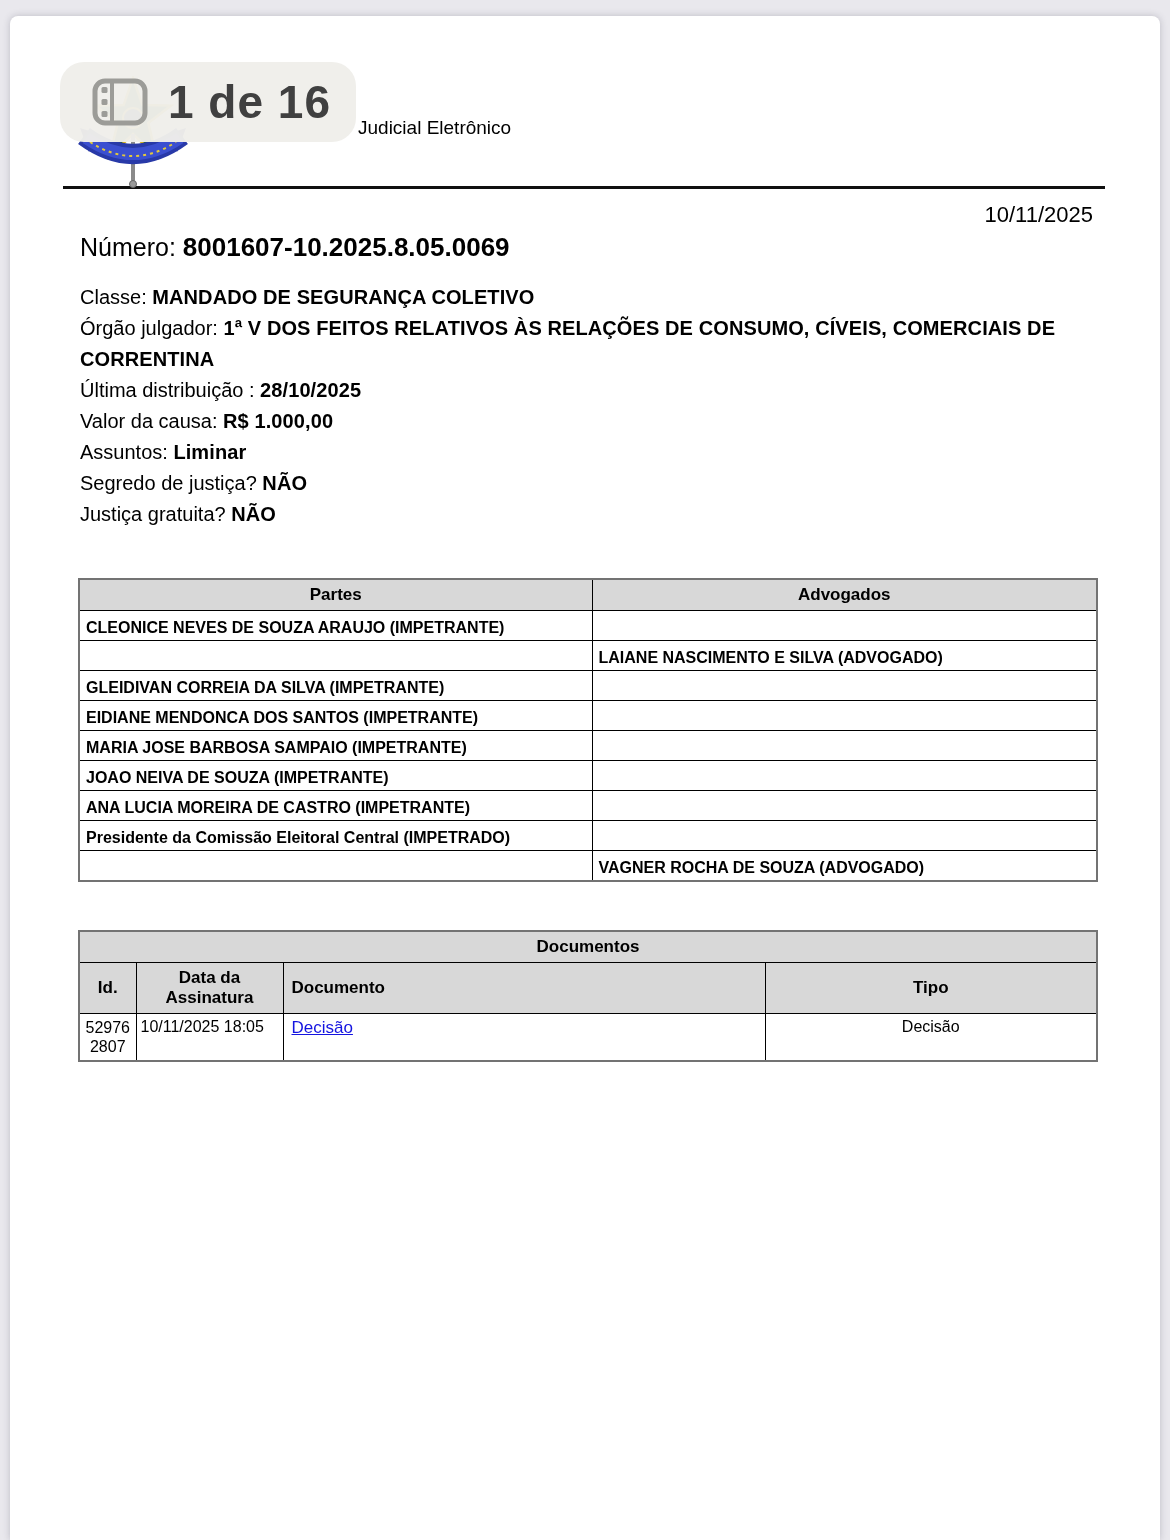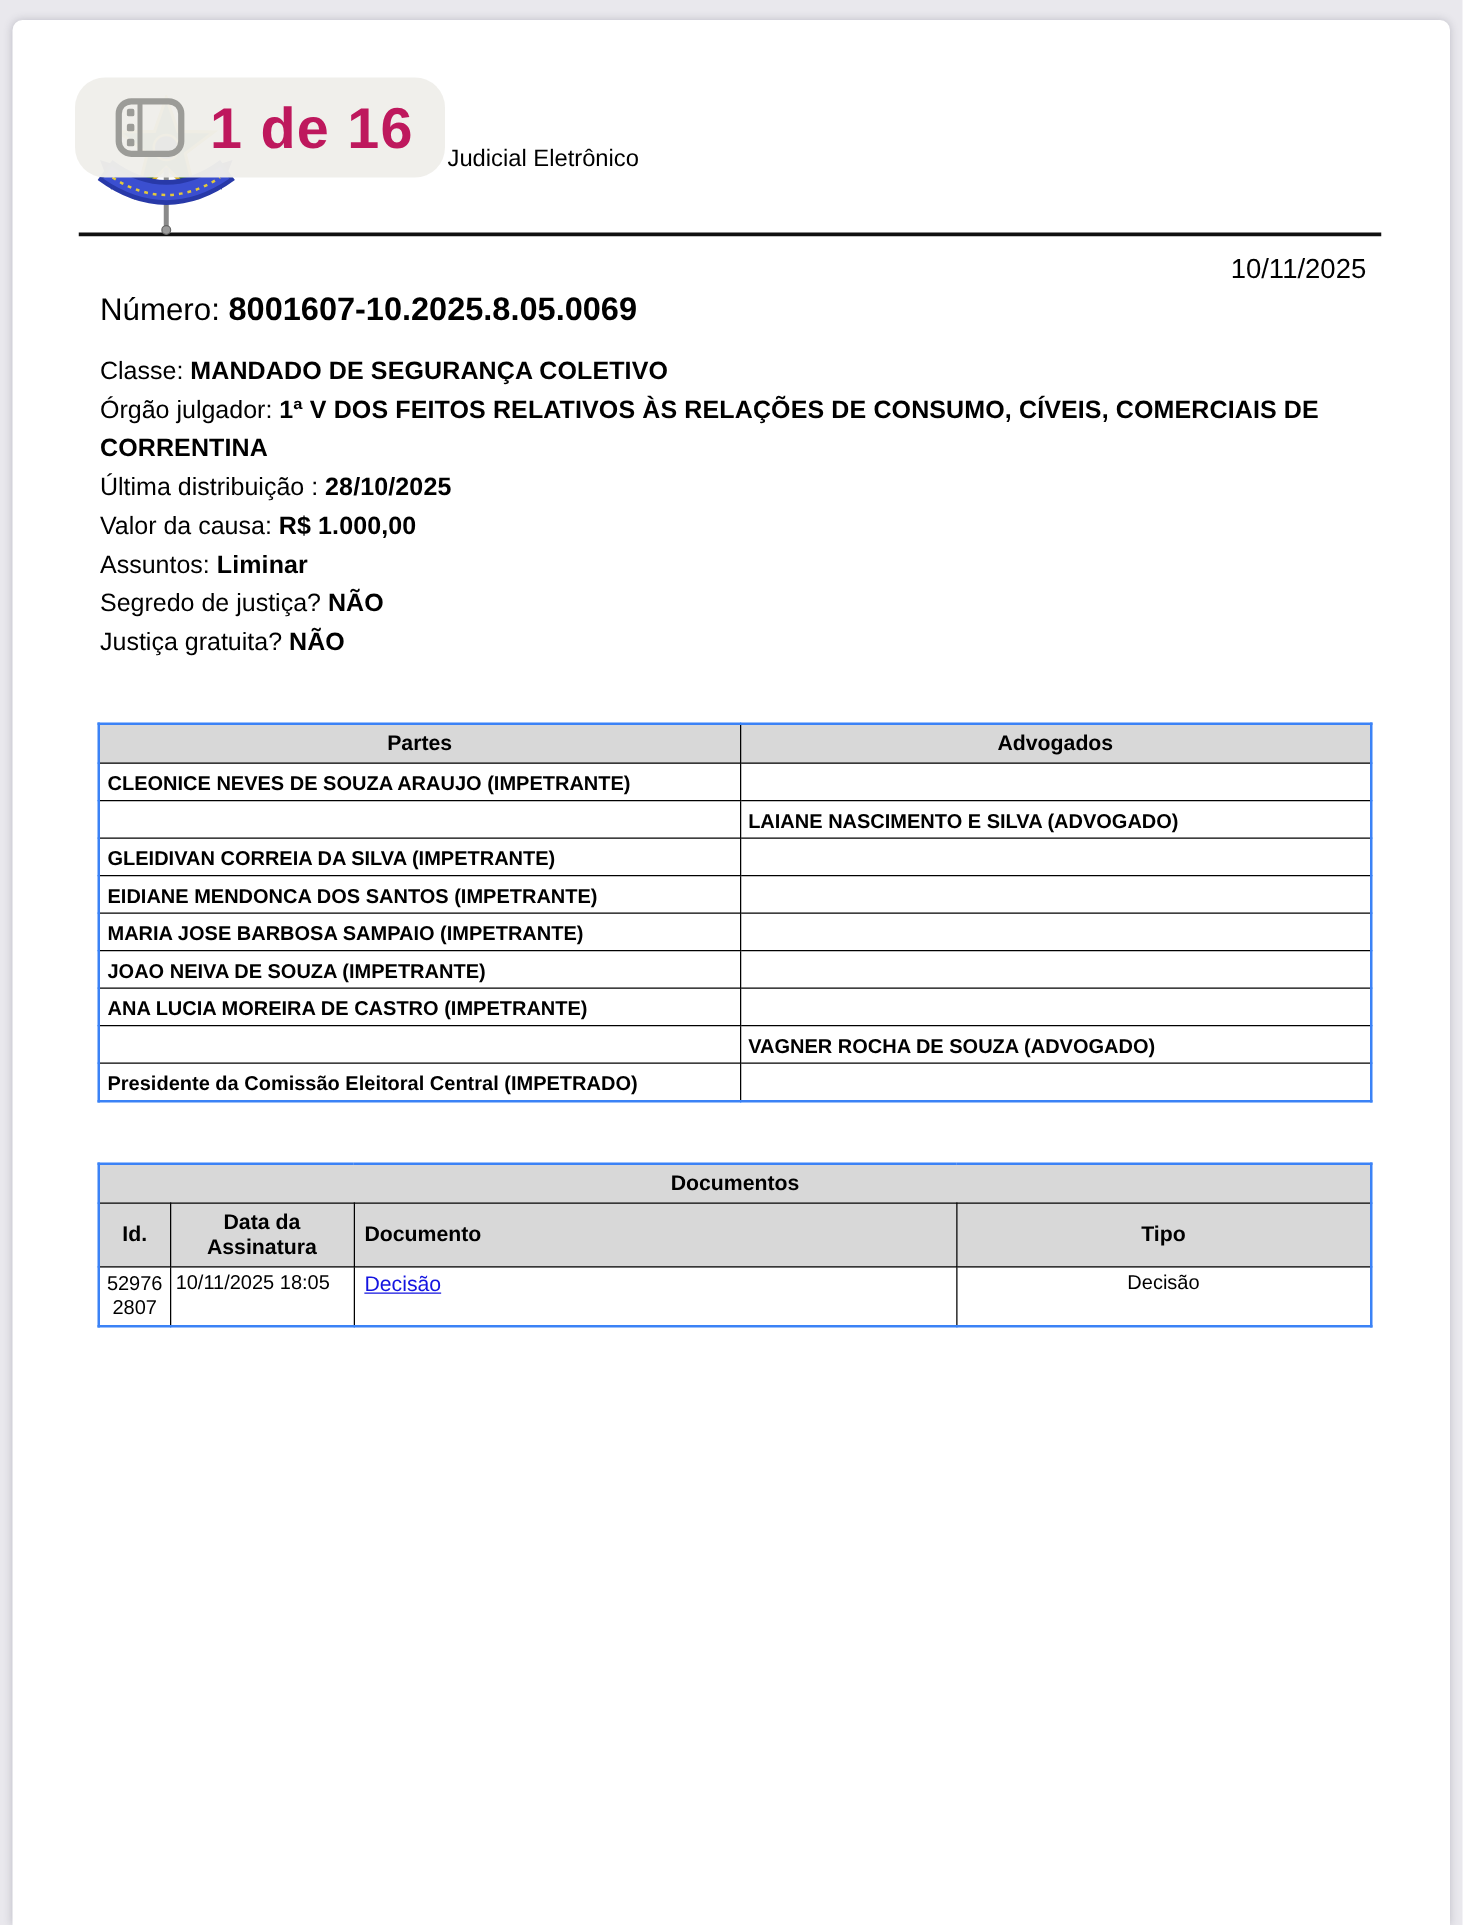--- a/index.html
+++ b/index.html
@@ -21,38 +21,38 @@
   
   .pill {
     position:absolute; left:50px; top:46px; z-index:5;
     width:296px; height:80px;
     background:rgba(239,238,234,.97);
     border-radius:24px;
     display:flex; align-items:center;
     padding-left:32px;
   }
   .pill .txt {
-    font-size:46px; font-weight:600; color:#be185d;
+    font-size:46px; font-weight:600; color:#404040;
     margin-left:20px; letter-spacing:1px;
   }
   
   .emblem { position:absolute; left:68px; top:60px; z-index:1; }
   
   .hdr-title { position:absolute; left:348px; top:101px; font-size:19px; z-index:2; }
   .rule { position:absolute; left:53px; top:170px; width:1042px; height:3px; background:#101010; }
   .date-line { position:absolute; left:53px; top:186px; width:1030px; text-align:right; font-size:22px; }
   
   .numero { position:absolute; left:70px; top:216px; font-size:25px; }
   .numero b { font-size:26px; }
   
   .fields { position:absolute; left:70px; top:266px; width:1020px; font-size:20px; line-height:31px; }
   .fields b { letter-spacing:.1px; }
   
   table { border-collapse:collapse; table-layout:fixed; }
-  .tbl { position:absolute; left:68px; width:1018px; border:2px solid #3b82f6; }
+  .tbl { position:absolute; left:68px; width:1018px; border:2px solid #737373; }
   .partes { top:562px; }
   .docs { top:914px; }
   .tbl th, .tbl td { border:1.5px solid #000; }
   .tbl th {
     background:#d8d8d8; font-size:17px; font-weight:bold;
     text-align:center; padding:5px 4px;
   }
   .partes td {
     height:30px; vertical-align:bottom;
     font-size:16px; font-weight:bold;
@@ -153,26 +153,26 @@
         </tr>
     <tr>
           <td>JOAO NEIVA DE SOUZA (IMPETRANTE)</td>
           <td></td>
         </tr>
     <tr>
           <td>ANA LUCIA MOREIRA DE CASTRO (IMPETRANTE)</td>
           <td></td>
         </tr>
     <tr>
+          <td>Presidente da Comissão Eleitoral Central (IMPETRADO)</td>
+          <td></td>
+        </tr>
+    <tr>
           <td></td>
           <td>VAGNER ROCHA DE SOUZA (ADVOGADO)</td>
-        </tr>
-    <tr>
-          <td>Presidente da Comissão Eleitoral Central (IMPETRADO)</td>
-          <td></td>
         </tr>
   </tbody>
     </table>
 
   <table class="tbl docs">
     <colgroup>
         <col class="c-id">
         <col class="c-data">
         <col class="c-doc">
         <col class="c-tipo">

